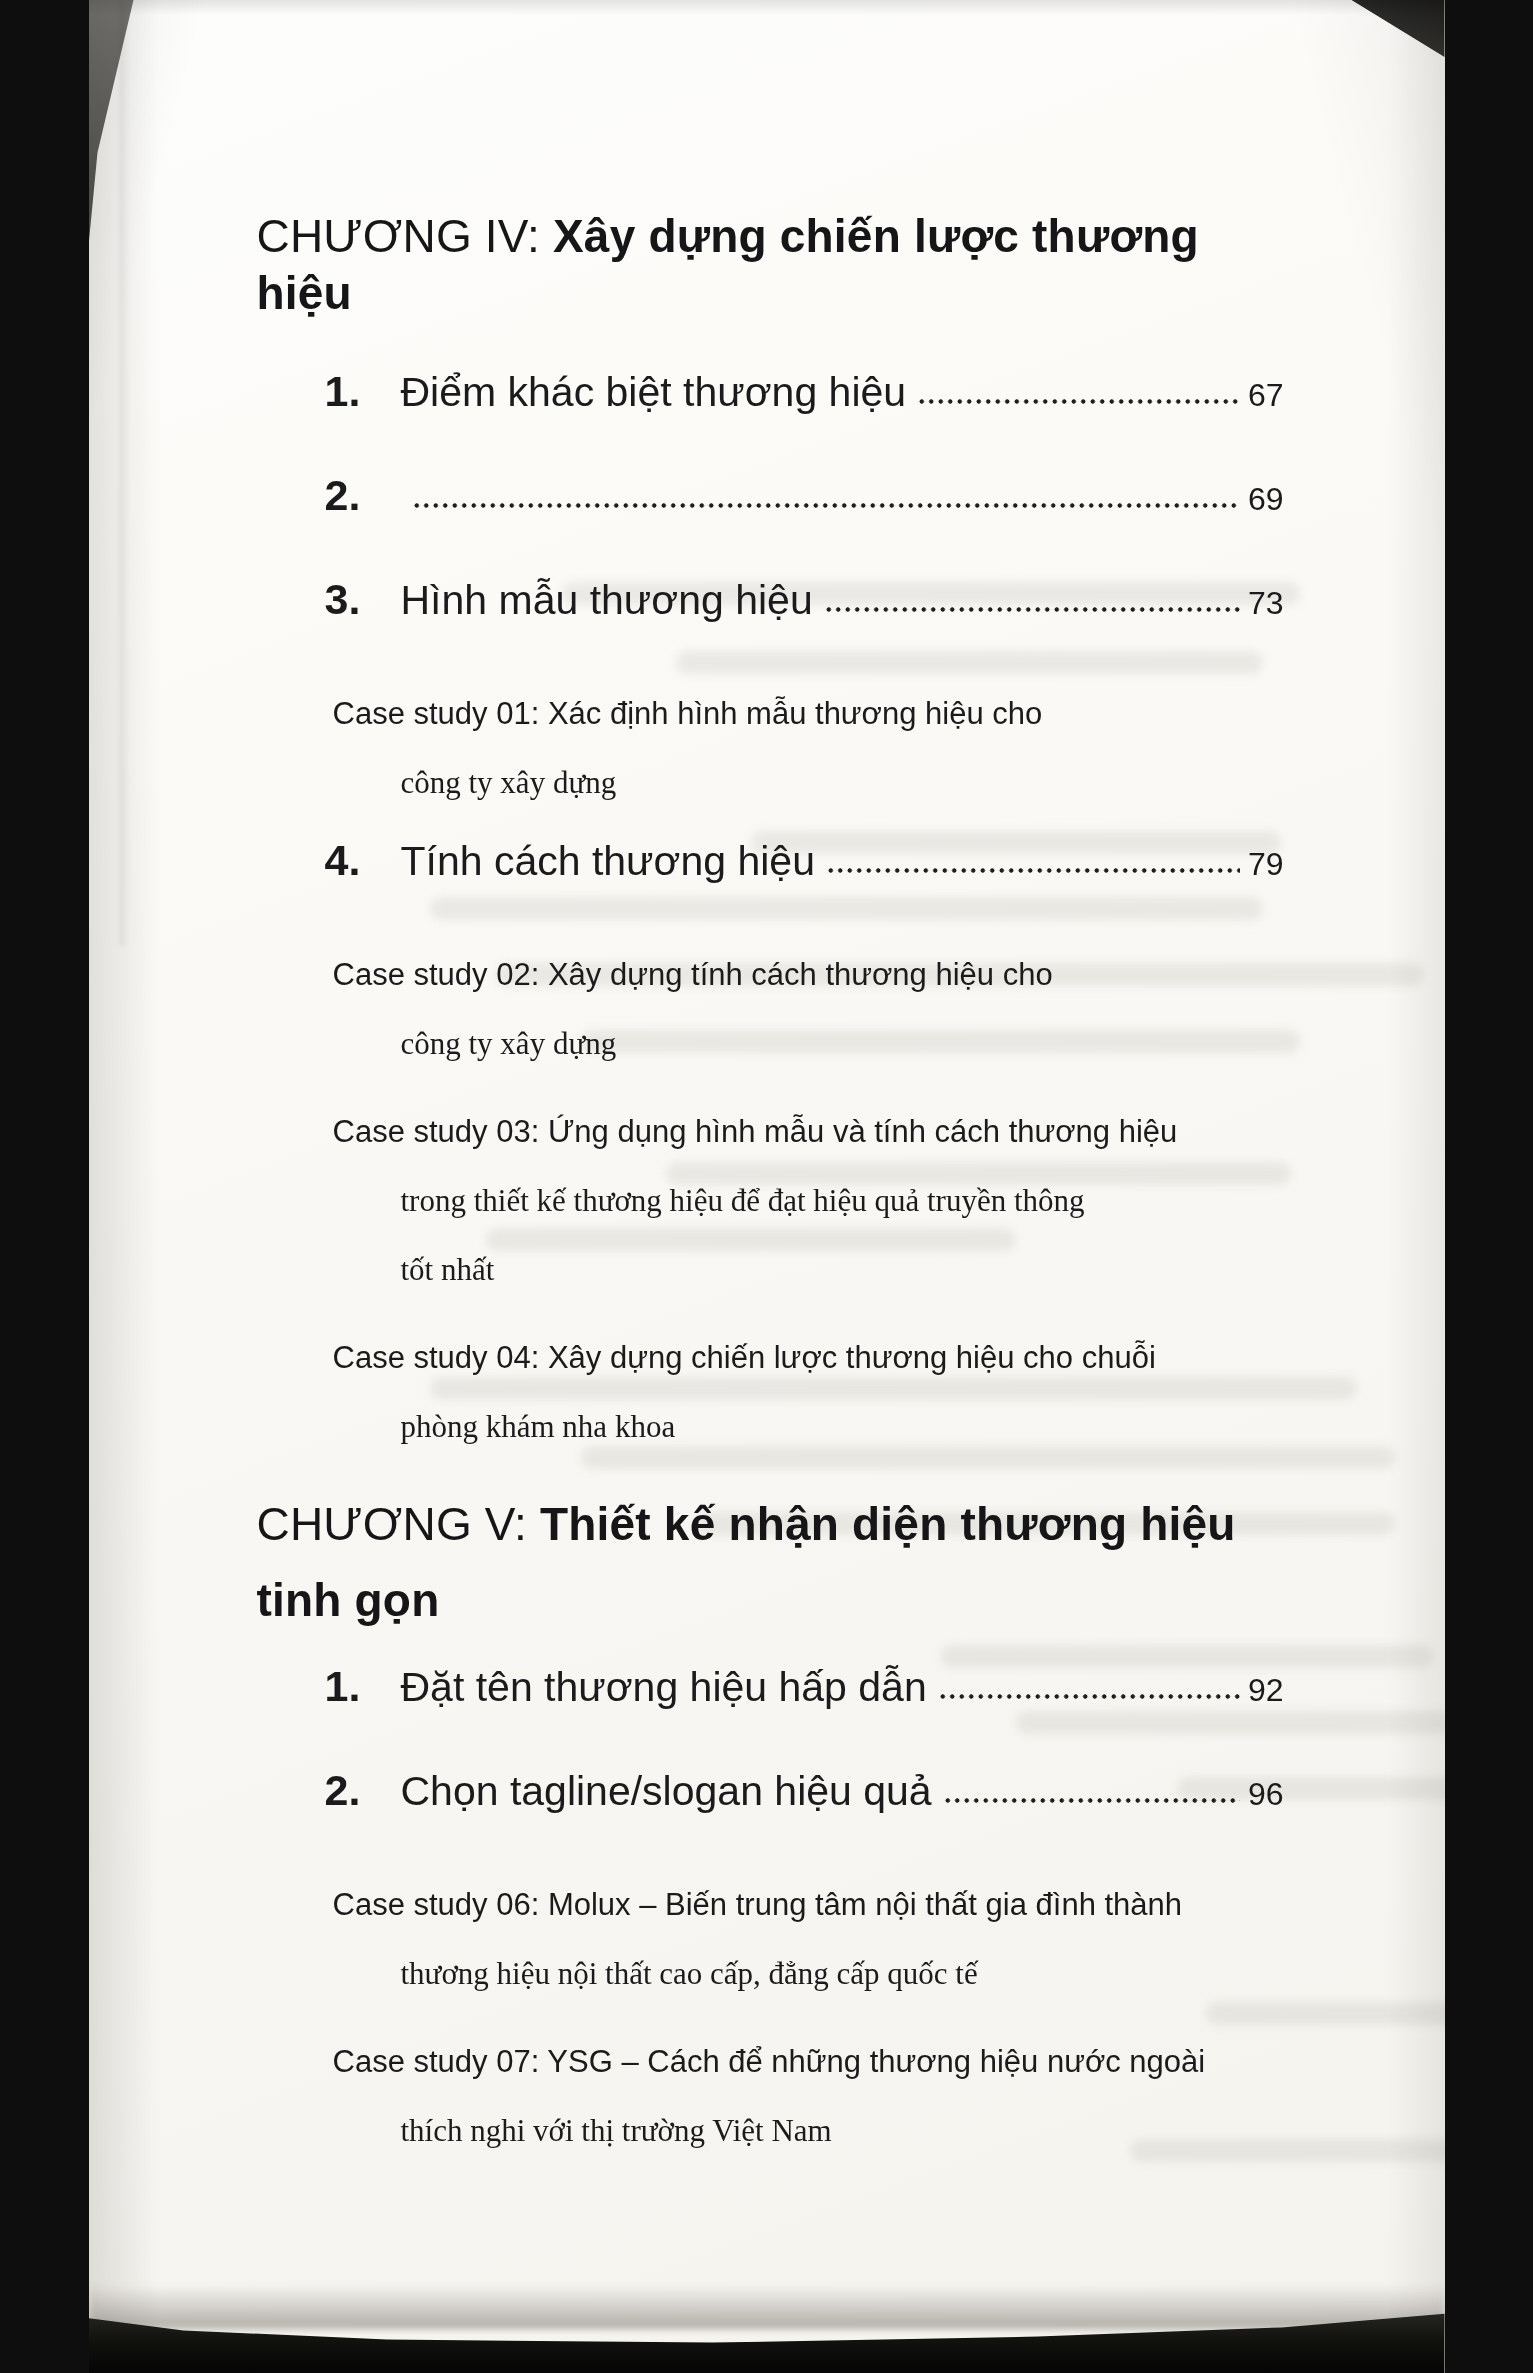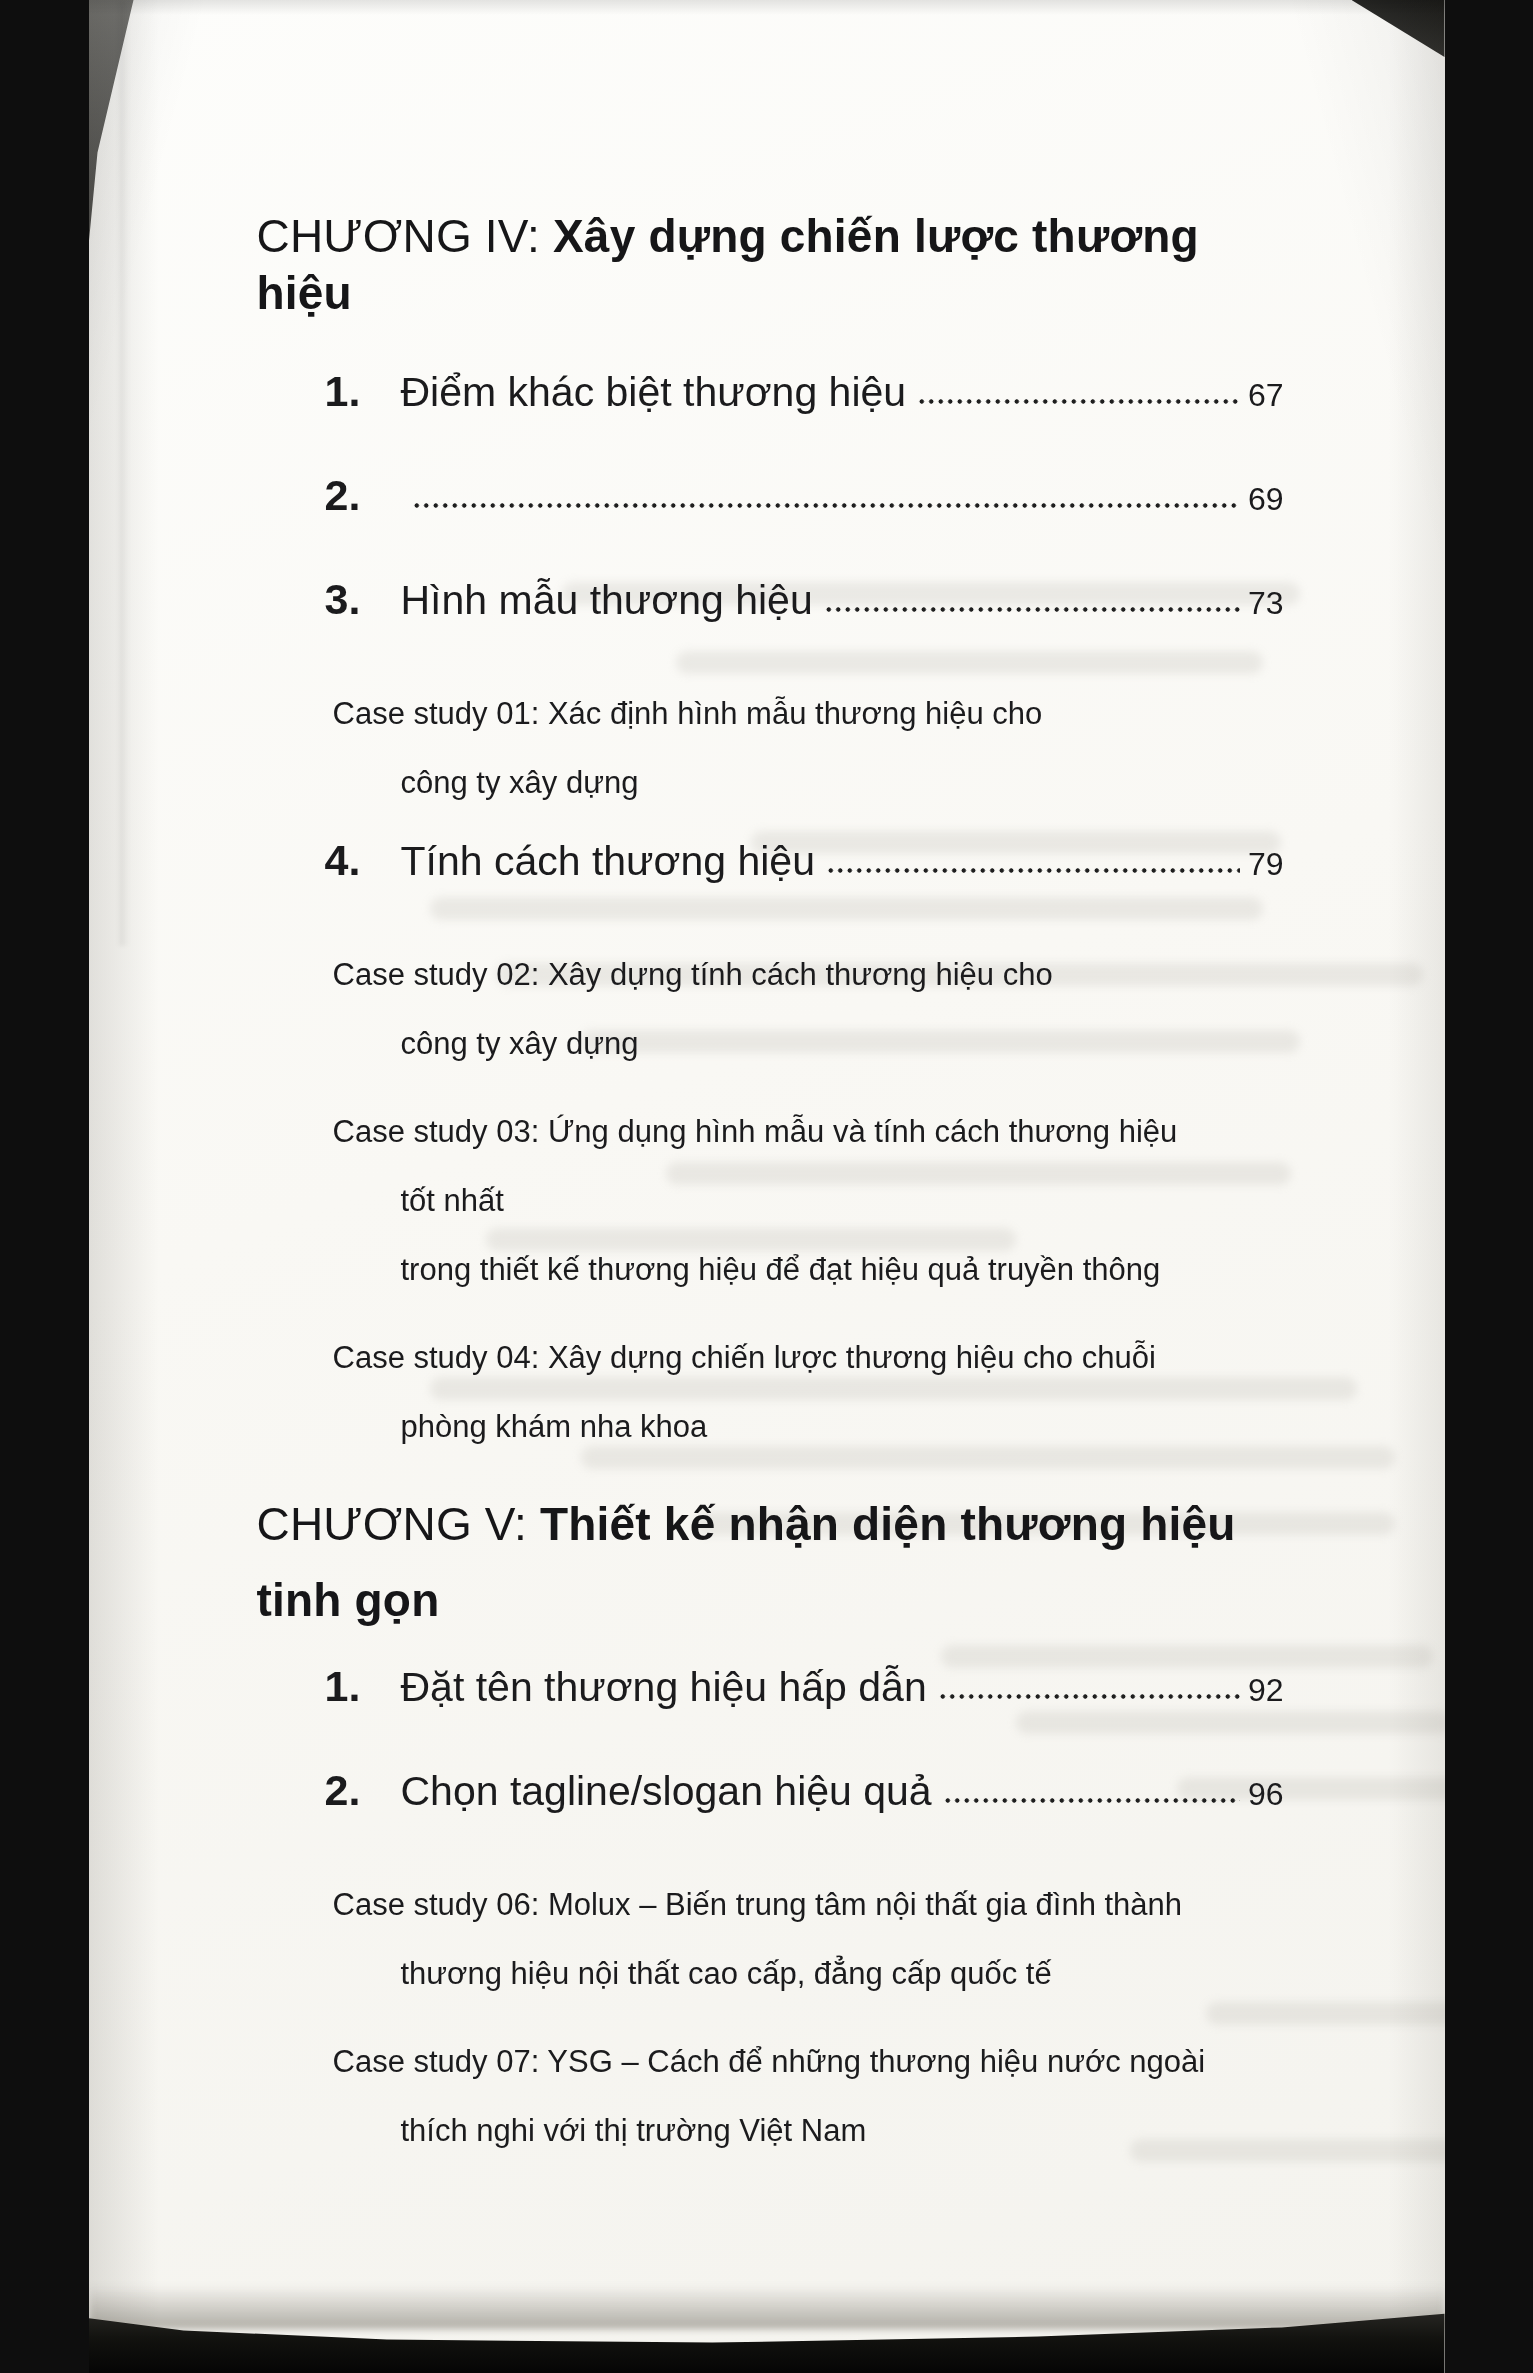--- a/index.html
+++ b/index.html
@@ -84,21 +84,21 @@
     margin: 0 7.6px 0 11.4px;
     background-image: radial-gradient(circle, #1e1e1e 2px, rgba(0,0,0,0) 2.6px);
     background-size: 9.5px 9.5px;
     background-repeat: repeat-x;
     background-position: left bottom;
   }
   .pagenum { font-size: 32px; font-weight: 400; flex: 0 0 auto; }
 
   .case { margin: 0 0 19px 76px; font-size: 31px; line-height: 69px; font-weight: 500; }
   .case-line { white-space: nowrap; }
-  .case-line.indent { padding-left: 68px; }
+  .case-line.indent { padding-left: 68px; font-family: Liberation Serif, serif; }
 </style>
 </head>
 <body>
 
 <div class="page">
 
   <div class="bleed" style="left:473px; top:582px; width:738px;"></div>
   <div class="bleed" style="left:587px; top:651px; width:587px;"></div>
   <div class="bleed" style="left:662px; top:831px; width:530px;"></div>
   <div class="bleed" style="left:341px; top:897px; width:833px;"></div>
@@ -154,22 +154,22 @@
       <span class="pagenum">79</span>
     </div>
 
     <div class="case">
       <div class="case-line">Case study 02: Xây dựng tính cách thương hiệu cho</div>
       <div class="case-line indent">công ty xây dựng</div>
     </div>
 
     <div class="case">
       <div class="case-line">Case study 03: Ứng dụng hình mẫu và tính cách thương hiệu</div>
+      <div class="case-line indent">trong thiết kế thương hiệu để đạt hiệu quả truyền thông</div>
       <div class="case-line indent">tốt nhất</div>
-      <div class="case-line indent">trong thiết kế thương hiệu để đạt hiệu quả truyền thông</div>
     </div>
 
     <div class="case">
       <div class="case-line">Case study 04: Xây dựng chiến lược thương hiệu cho chuỗi</div>
       <div class="case-line indent">phòng khám nha khoa</div>
     </div>
 
     <h1 class="chapter two-line">
       <span class="ch-label">CHƯƠNG V:</span>
       <span class="ch-title">Thiết kế nhận diện thương hiệu</span>

